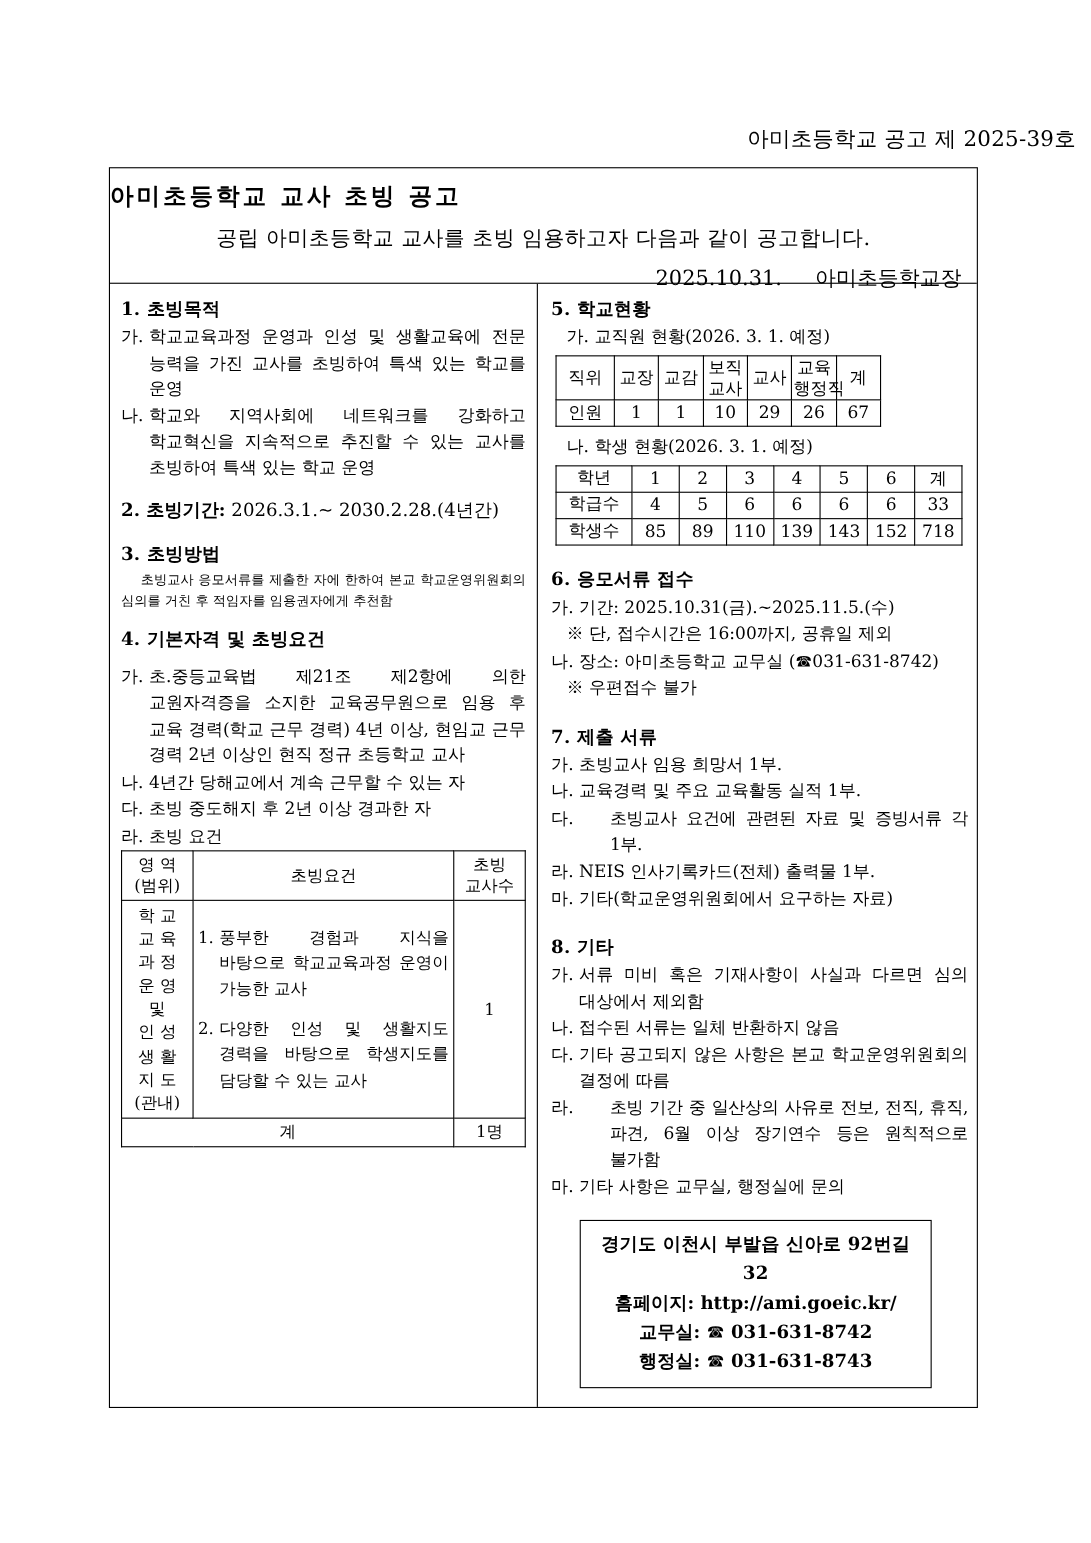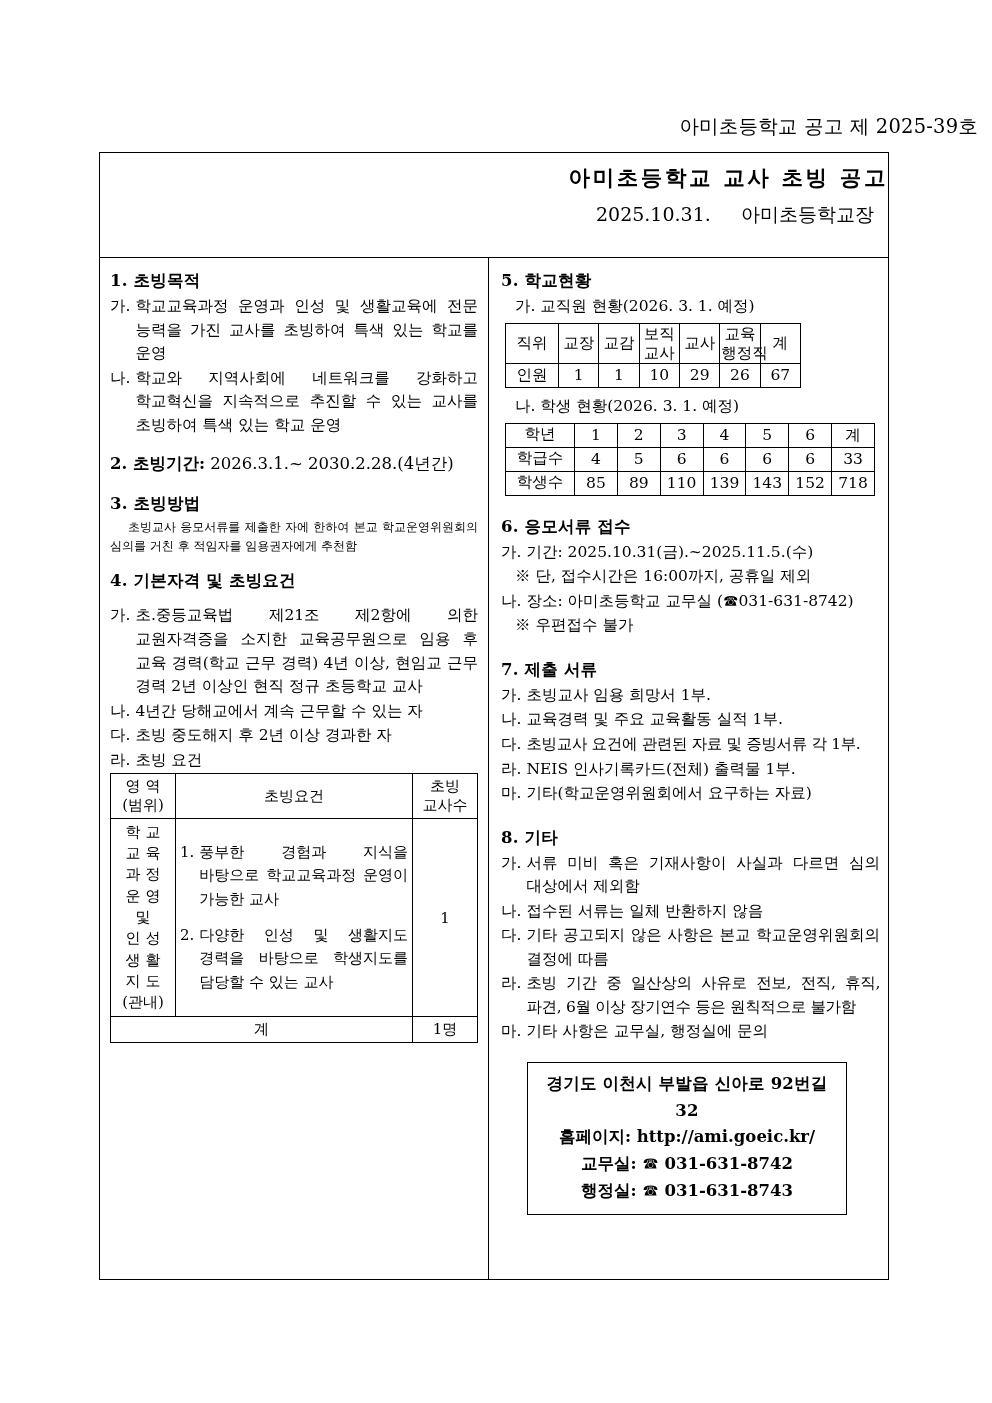--- a/index.html
+++ b/index.html
@@ -48,21 +48,21 @@
   
   .title-block {
     position: absolute;
     left: 0; top: 0;
     width: 100%;
     height: 105px;
     border-bottom: 1.6px solid #000;
     box-sizing: border-box;
   }
   .main-title {
-    text-align: right;
+    text-align: left;
     font-size: 21.5px;
     font-weight: bold;
     letter-spacing: 2.6px;
     margin-top: 10px;
   }
   .sub-title {
     text-align: center;
     font-size: 19px;
     letter-spacing: 0.4px;
     margin-top: 12px;
@@ -137,21 +137,21 @@
 
   .para {
     font-size: 12px;
     line-height: 1.55;
     text-align: justify;
     text-justify: inter-character;
     word-break: keep-all;
     text-indent: 18px;
   }
 
-  .tight .bd { letter-spacing: -0.35px; }
+  .tight .bd { letter-spacing: -0.35px; margin-left: 28px; }
 
   
   .req-table {
     border-collapse: collapse;
     width: 368px;
     table-layout: fixed;
   }
   .req-table td, .req-table th {
     border: 1.2px solid #000;
     font-weight: normal;
@@ -232,20 +232,21 @@
 <body>
 
 <div class="page">
 
   <div class="doc-number">아미초등학교 공고 제 2025-39호</div>
 
   <div class="frame">
 
     <div class="title-block">
       <div class="main-title">아미초등학교 교사 초빙 공고</div>
+      <div class="sub-title">공립 아미초등학교 교사를 초빙 임용하고자 다음과 같이 공고합니다.</div>
       <div class="date-line"><span>2025.10.31.</span><span>&nbsp;&nbsp;&nbsp;&nbsp;&nbsp;</span><span>아미초등학교장</span></div>
     </div>
 
     <div class="col-left">
 
       <div class="sec-head">1. 초빙목적</div>
       <div class="item just">
         <span class="mk">가.</span>
         <span class="bd">학교교육과정 운영과 인성 및 생활교육에 전문 능력을 가진 교사를 초빙하여 특색 있는 학교를 운영</span>
       </div>

